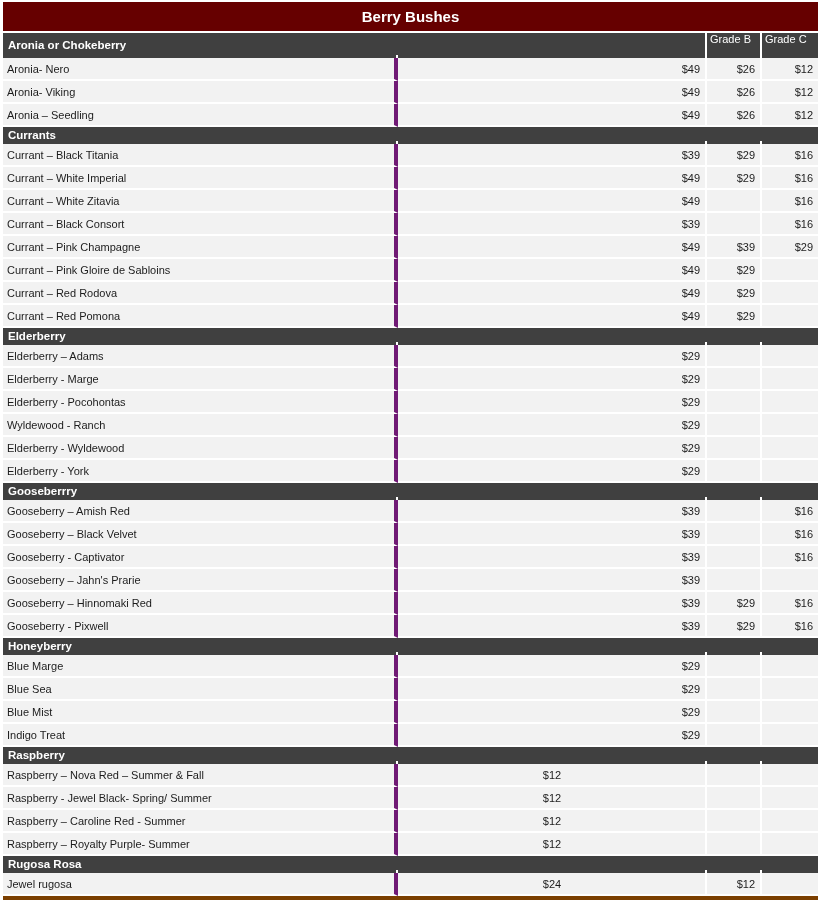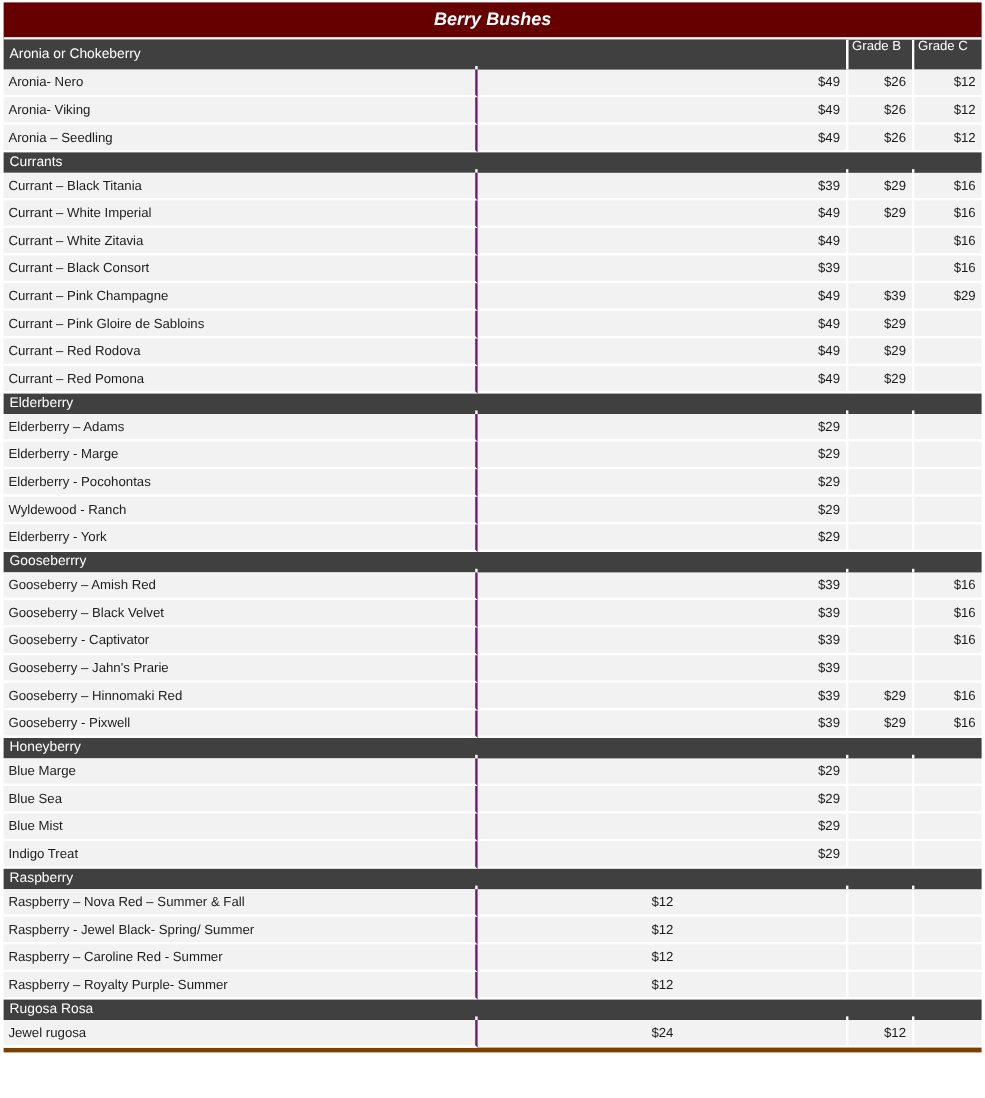--- a/index.html
+++ b/index.html
@@ -9,29 +9,29 @@
   }
   .sheet { padding:2px 3px 0 3px; }
   table.price-table {
     width:815px; table-layout:fixed; border-collapse:separate; border-spacing:0;
   }
   td { box-sizing:border-box; margin:0; overflow:hidden; white-space:nowrap; }
 
   
   .title-cell {
     height:31px; background:#660000; color:#ffffff;
-    font-size:15px; font-weight:bold; font-style:italic;
+    font-size:15px; font-weight:bold; 
     text-align:center; vertical-align:middle;
     border-bottom:2px solid #ffffff;
   }
 
   
   .section-cell {
     height:17px; background:#404040; color:#ffffff;
-    font-size:11.5px; font-weight:normal;
+    font-size:11.5px; font-weight:bold;
     padding:0 0 1px 5px; vertical-align:middle;
   }
   .section-cell.with-sep { border-right:2px solid #ffffff; }
   .section-cell.notch-first {
     background-image:linear-gradient(#fff,#fff);
     background-size:2px 3px; background-position:393px bottom;
     background-repeat:no-repeat;
   }
   .section-cell.notch-all {
     background-image:linear-gradient(#fff,#fff),linear-gradient(#fff,#fff),linear-gradient(#fff,#fff);
@@ -42,21 +42,21 @@
   .grade-head {
     font-weight:normal; font-size:11px; padding:0 0 13px 3px;
   }
   .grade-head.with-sep { border-right:2px solid #ffffff; }
 
   
   .data-row td {
     height:23px; background:#F2F2F2; color:#1c1c1c; font-size:11px;
     vertical-align:middle; border-bottom:2px solid #ffffff;
   }
-  td.name-cell  { padding-left:4px; border-right:2px solid #701a75; }
+  td.name-cell  { padding-left:4px; border-right:4px solid #701a75; }
   td.price-cell { text-align:right; padding-right:5px; border-right:2px solid #ffffff; }
   td.price-cell.center { text-align:center; padding-right:0; }
   td.price-cell.last { border-right:none; }
 
   
   tr > td:first-child { position:relative; }
   tr > td:first-child::after {
     content:""; position:absolute; left:-3px; bottom:-1px;
     width:3px; height:1px; background:#A6A6A6;
   }
@@ -173,20 +173,26 @@
           <td class="price-cell"></td>
           <td class="price-cell last"></td>
         </tr>
         <tr class="data-row">
           <td class="name-cell">Wyldewood - Ranch</td>
           <td class="price-cell">$29</td>
           <td class="price-cell"></td>
           <td class="price-cell last"></td>
         </tr>
         <tr class="data-row">
+          <td class="name-cell">Elderberry - Wyldewood</td>
+          <td class="price-cell">$29</td>
+          <td class="price-cell"></td>
+          <td class="price-cell last"></td>
+        </tr>
+        <tr class="data-row">
           <td class="name-cell">Elderberry - York</td>
           <td class="price-cell">$29</td>
           <td class="price-cell"></td>
           <td class="price-cell last"></td>
         </tr>
         <tr>
           <td class="section-cell notch-all" colspan="4">Gooseberrry</td>
         </tr>
         <tr class="data-row">
           <td class="name-cell">Gooseberry – Amish Red</td>

